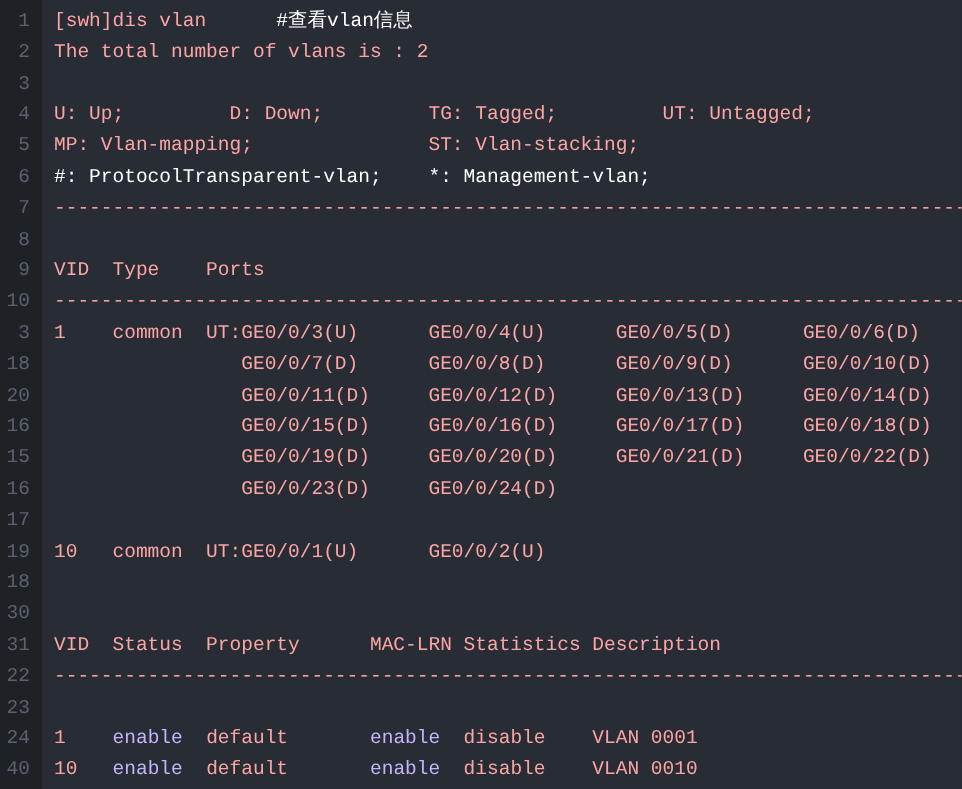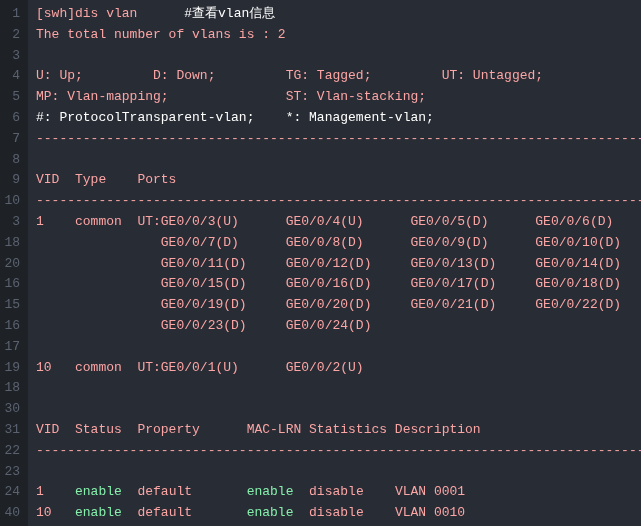--- a/index.html
+++ b/index.html
@@ -32,21 +32,21 @@
   padding: 4px 8px;
   color: #abb2bf;
   flex: 1;
   white-space: pre;
 }
 .code .line {
   height: 20.8px;
 }
 .cmd { color: #fca5a5; }
 .comment { color: #ffffff; }
-.kw { color: #86efac; }
+.kw { color: #c4b5fd; }
 </style>
 </head>
 <body>
 
 <div class="editor">
   <div class="gutter">
       <div class="ln">1</div>
       <div class="ln">2</div>
       <div class="ln">3</div>
       <div class="ln">4</div>

